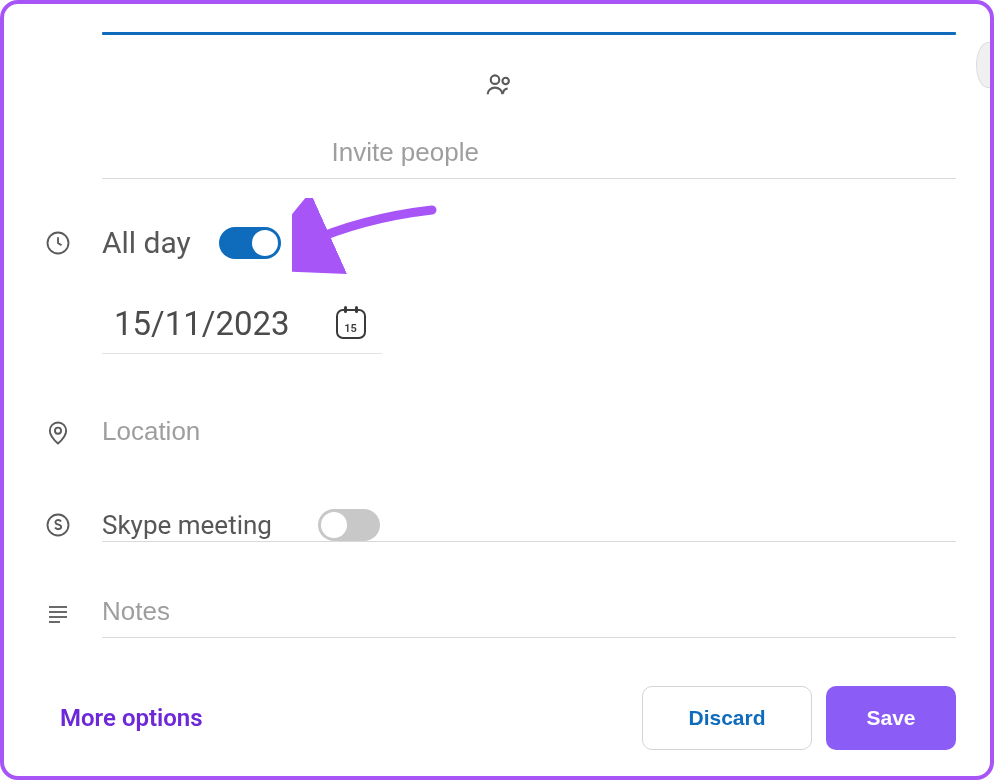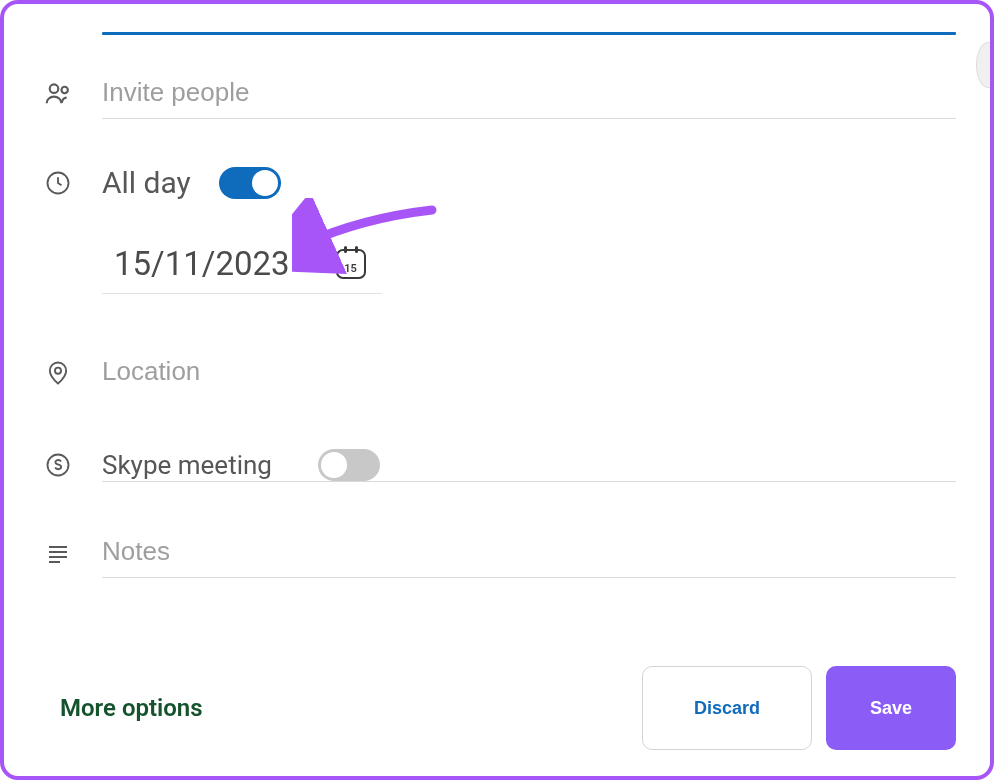--- a/index.html
+++ b/index.html
@@ -136,31 +136,31 @@
   .footer {
     position: absolute;
     bottom: 26px;
     left: 56px;
     right: 34px;
     display: flex;
     align-items: center;
     justify-content: space-between;
   }
   .more-options {
-    color: #14532d;
+    color: #6d28d9;
     font-size: 24px;
     font-weight: 600;
     cursor: pointer;
   }
   .btn-group { display: flex; gap: 14px; }
   .btn {
-    height: 84px;
+    height: 64px;
     padding: 0 14px;
     border-radius: 10px;
-    font-size: 18px;
+    font-size: 21px;
     font-weight: 600;
     display: flex;
     align-items: center;
     justify-content: center;
     cursor: pointer;
     border: none;
   }
   .btn-discard {
     background: #fff;
     border: 1.5px solid #d4d4d4;
@@ -173,21 +173,21 @@
     min-width: 130px;
   }
   
   .arrow {
     position: absolute;
     left: 288px;
     top: 194px;
     pointer-events: none;
   }
   
-  .invite-row { margin-top: 34px; }
+  .invite-row { margin-top: 34px; flex-direction: column; }
   
   .title-display {
     font-size: 30px;
     color: #1a1a1a;
     padding: 2px 0 8px 0;
     display: flex;
     align-items: center;
   }
   .partial-circle {
     position:absolute;

